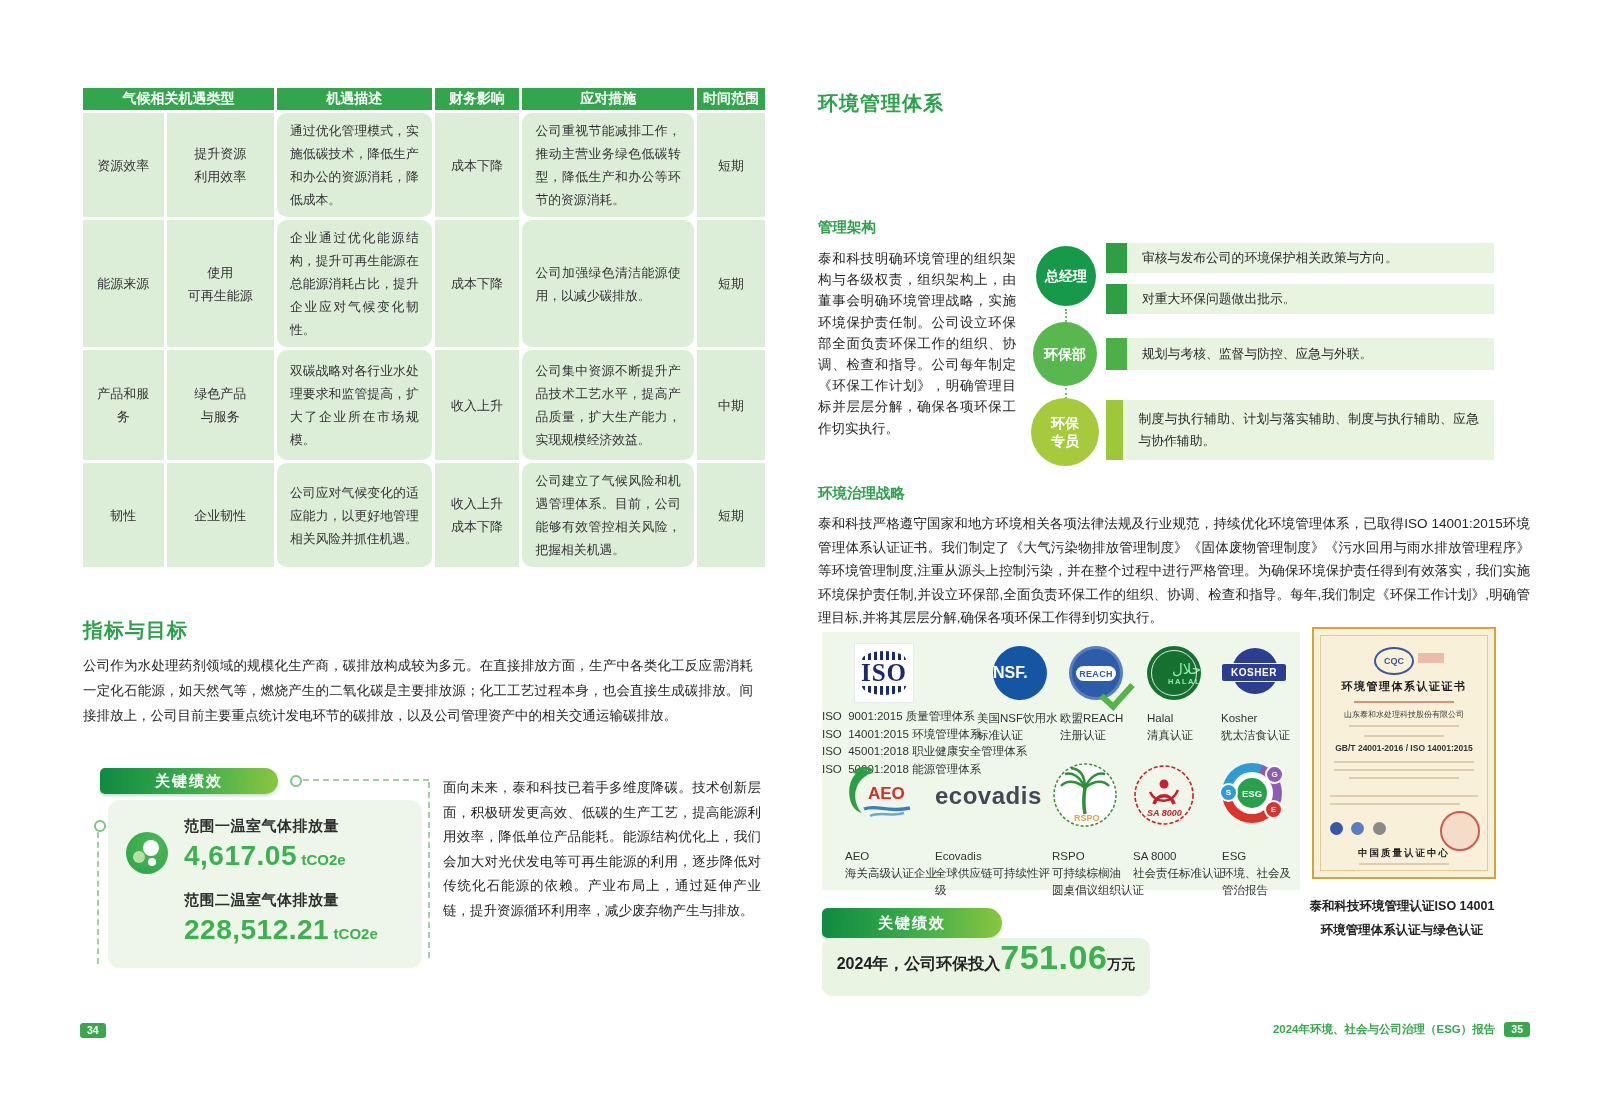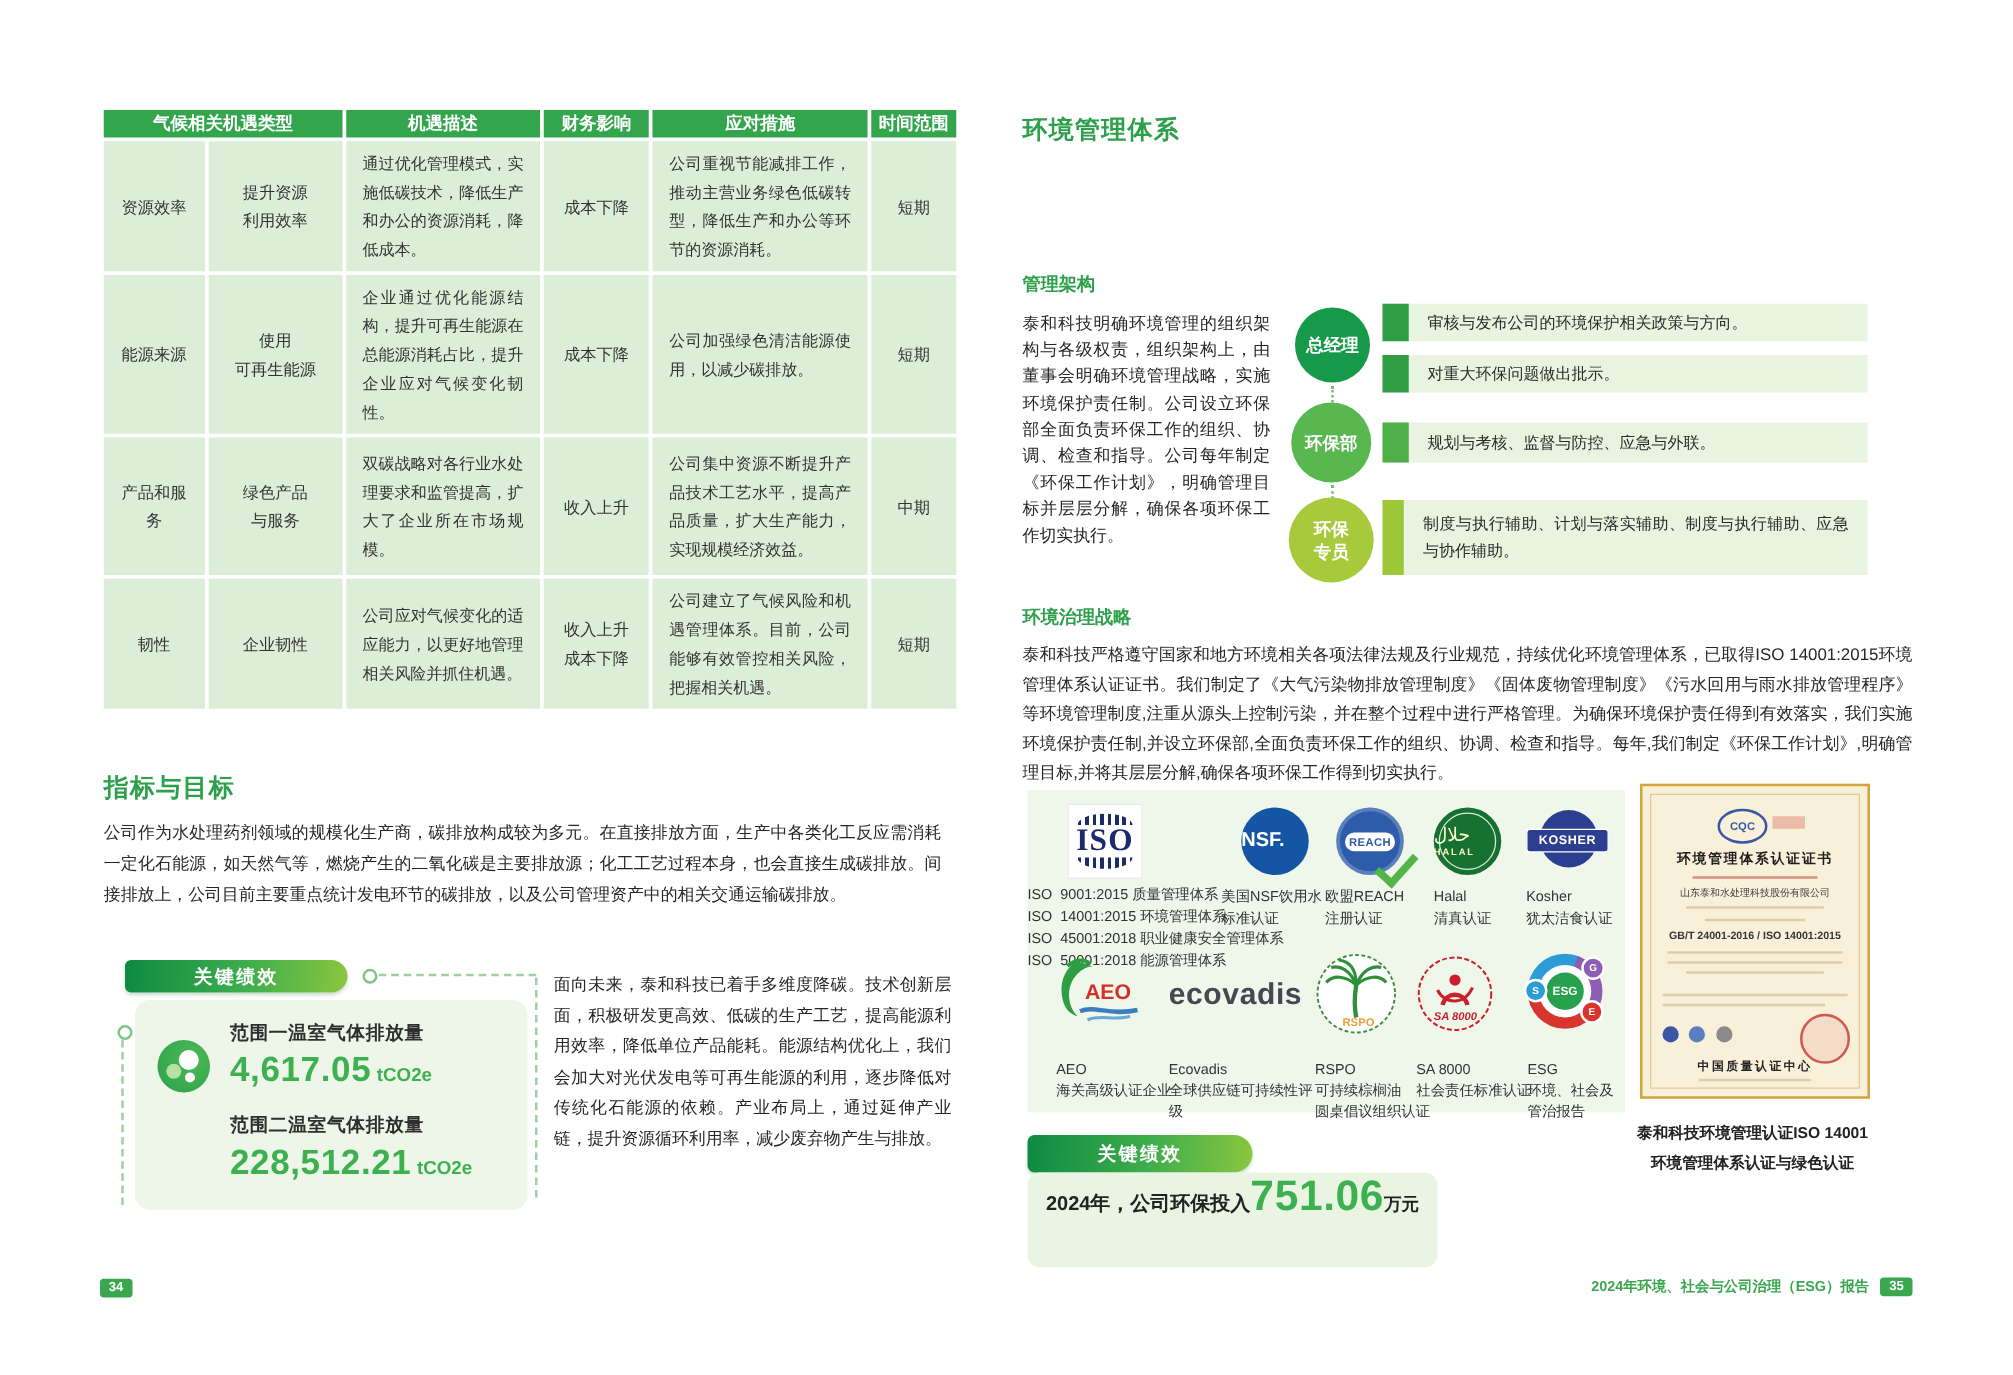--- a/index.html
+++ b/index.html
@@ -10,21 +10,21 @@
   
   .h1{font-size:20px;font-weight:bold;color:#2da04b;letter-spacing:1px;}
   .h2{font-size:14.5px;font-weight:bold;color:#2da04b;}
   .para{font-size:13.5px;line-height:25px;text-align:justify;color:#262626;}
   .para-narrow{font-size:13.5px;line-height:21.2px;text-align:justify;color:#262626;}
   
   .opp-table{border-collapse:separate;border-spacing:3px;table-layout:fixed;}
   .opp-table th{background:#33a64d;color:#fff;font-size:14px;font-weight:bold;height:22px;text-align:center;padding:0 2px;}
   .opp-table td{background:#dceed8;color:#333;font-size:12.8px;vertical-align:middle;padding:6px 8px;}
   .opp-table td.c-cat,.opp-table td.c-sub,.opp-table td.c-fin,.opp-table td.c-time{text-align:center;line-height:23px;font-size:13px;}
-  .opp-table td.c-desc,.opp-table td.c-meas{text-align:justify;line-height:23px;padding:6px 13px;}
+  .opp-table td.c-desc,.opp-table td.c-meas{text-align:justify;line-height:23px;padding:6px 13px;border-radius:10px;}
   
   .kpi-tab{height:26px;border-radius:6px 16px 16px 6px;background:linear-gradient(95deg,#0e8a42 0%,#3fae4c 55%,#8ac63f 100%);
     color:#fff;font-size:15px;font-weight:bold;display:flex;align-items:center;justify-content:center;letter-spacing:2px;
     box-shadow:0 2px 3px rgba(30,120,60,.25);}
   .kpi-card{background:#edf6e9;border-radius:12px;}
   .kpi-label{font-size:15px;font-weight:bold;color:#2f2f2f;letter-spacing:.5px;}
   .kpi-value{font-size:28px;font-weight:bold;color:#3db150;letter-spacing:.5px;}
   .kpi-unit{font-size:15px;font-weight:bold;color:#3db150;}
   .dash-h{border-top:2px dashed #9fd0a2;height:0;}
   .dash-v{border-left:2px dashed #9fd0a2;width:0;}
@@ -54,21 +54,21 @@
   .iso-arc{width:44px;height:9px;background:repeating-linear-gradient(90deg,#1b2a6b 0 3px,transparent 3px 6px);}
   .iso-arc.top{border-radius:50% 50% 0 0/100% 100% 0 0;}
   .iso-arc.bot{border-radius:0 0 50% 50%/0 0 100% 100%;}
   .iso-word{font-family:"Liberation Serif","DejaVu Serif",serif;font-weight:bold;font-size:25px;color:#1b2a6b;line-height:26px;letter-spacing:1px;}
   .nsf-badge{width:54px;height:54px;border-radius:50%;background:#1456a4;color:#fff;font-weight:bold;font-size:16px;
     display:flex;align-items:center;}
   .reach-badge{width:54px;height:54px;border-radius:50%;background:#2d5cab;box-shadow:inset 0 0 0 3px rgba(255,255,255,.22);}
   .reach-pill{position:absolute;left:7px;top:20px;width:40px;height:15px;background:#fff;border-radius:8px;color:#2d5cab;
     font-size:9px;font-weight:bold;display:flex;align-items:center;justify-content:center;letter-spacing:.3px;}
   .reach-check{position:absolute;right:-10px;bottom:-2px;width:26px;height:13px;border-left:6px solid #53b547;border-bottom:6px solid #53b547;transform:rotate(-48deg);}
-  .halal-badge{width:54px;height:54px;border-radius:50%;background:#16702f;display:flex;flex-direction:column;align-items:flex-start;justify-content:center;color:#fef9c3;}
+  .halal-badge{width:54px;height:54px;border-radius:50%;background:#16702f;display:flex;flex-direction:column;align-items:flex-end;justify-content:center;color:#86efac;}
   .halal-badge::before{content:"";position:absolute;inset:4px;border:1.5px solid rgba(255,255,255,.85);border-radius:50%;}
   .halal-ar{font-size:15px;line-height:17px;}
   .halal-en{font-size:7.5px;font-weight:bold;letter-spacing:1.5px;}
   .kosher-badge{width:66px;height:54px;}
   .kosher-badge::before{content:"";position:absolute;left:11px;top:2px;width:46px;height:46px;border-radius:50%;background:#2c3e8f;}
   .kosher-ribbon{position:absolute;left:0;top:17px;width:64px;height:17px;background:#2c3e8f;border:1.5px solid #fff;border-radius:3px;
     color:#fff;font-size:10px;font-weight:bold;letter-spacing:.5px;display:flex;align-items:center;justify-content:center;}
   .ecovadis-word{font-size:24px;font-weight:bold;color:#474753;letter-spacing:.5px;}
   .esg-badge{width:60px;height:60px;border-radius:50%;background:conic-gradient(from 20deg,#8e5bb5 0 120deg,#d8352f 120deg 240deg,#2d9bd6 240deg 360deg);}
   .esg-badge::before{content:"";position:absolute;inset:9px;background:#fff;border-radius:50%;}
@@ -341,21 +341,21 @@
     <div class="cert-line abs" style="left:45px;top:234px;width:90px;"></div>
   </div>
   <div class="cert-caption abs" style="left:1272px;top:894px;width:260px;">
     <div>泰和科技环境管理认证ISO 14001</div>
     <div>环境管理体系认证与绿色认证</div>
   </div>
 
   <div class="kpi-tab abs" style="left:822px;top:908px;width:180px;height:30px;">
     <span>关键绩效</span>
   </div>
-  <div class="kpi2-card abs" style="left:822px;top:938px;width:328px;height:76px;">
+  <div class="kpi2-card abs" style="left:822px;top:938px;width:328px;height:58px;">
     <span class="kpi2-prefix">2024年，公司环保投入</span>
     <span class="kpi2-value">751.06</span>
     <span class="kpi2-unit">万元</span>
   </div>
 
   <span class="page-badge abs" style="left:80px;top:1023px;">34</span>
   <div class="footer-right abs" style="right:80px;top:1022px;">
     <span class="footer-title">2024年环境、社会与公司治理（ESG）报告</span>
     <span class="page-badge">35</span>
   </div>

